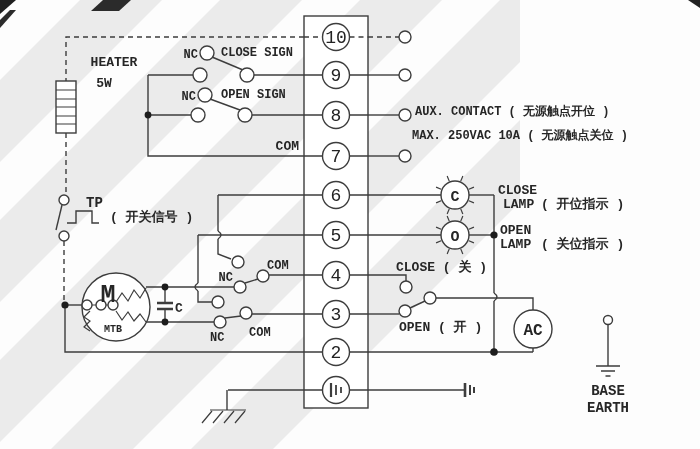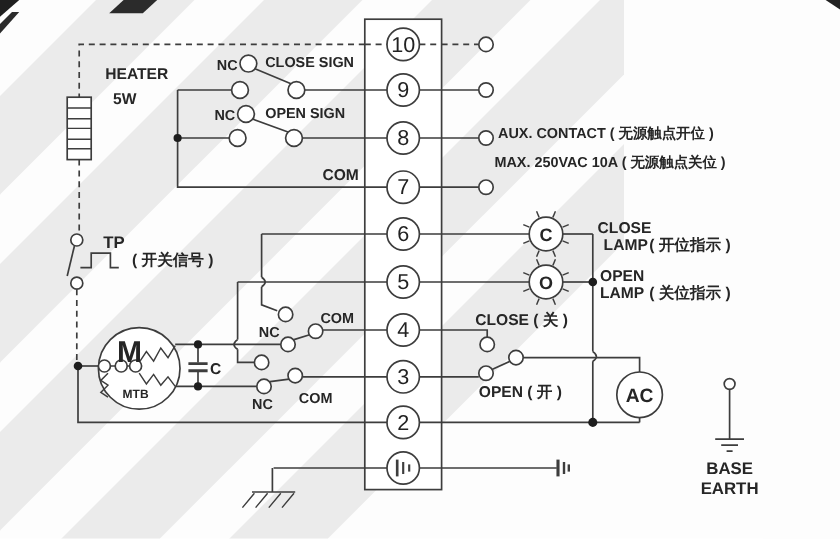--- a/index.html
+++ b/index.html
@@ -1,17 +1,17 @@
 <!DOCTYPE html>
 <html><head>
 <meta charset="utf-8">
 <style>
   html,body{margin:0;padding:0;background:#ffffff;}
   #stage{position:relative;width:700px;height:449px;background:#fdfdfd;overflow:hidden;
-         font-family:Liberation Sans, sans-serif;}
+         font-family:Liberation Mono, monospace;}
   #stripes{position:absolute;left:0;top:0;width:520px;height:449px;overflow:hidden;z-index:0;}
   .band{position:absolute;left:-200px;width:1100px;height:58px;background:#ebebeb;
         transform-origin:0 0;transform:rotate(-45deg);}
   #diagram-svg{position:absolute;left:0;top:0;z-index:1;}
   .wire{stroke:#3d3d3d;stroke-width:1.4;fill:none;}
   .wire-d{stroke:#3d3d3d;stroke-width:1.4;fill:none;stroke-dasharray:5 4;}
   .shape{stroke:#3d3d3d;stroke-width:1.4;fill:#ffffff;}
   .dot{fill:#1d1d1d;stroke:none;}
   .bar{stroke:#3d3d3d;stroke-width:2.4;fill:none;}
   .thin{stroke:#3d3d3d;stroke-width:1.2;fill:none;}

